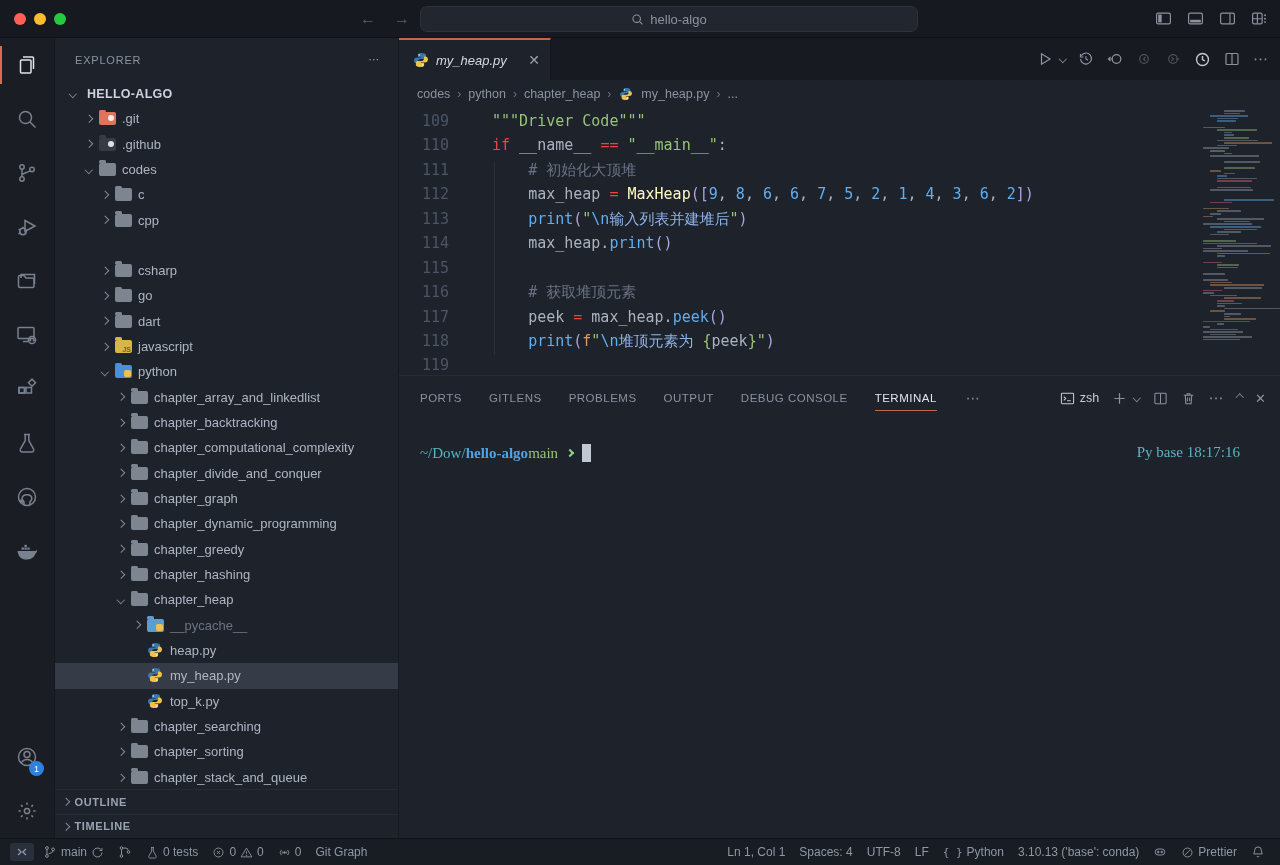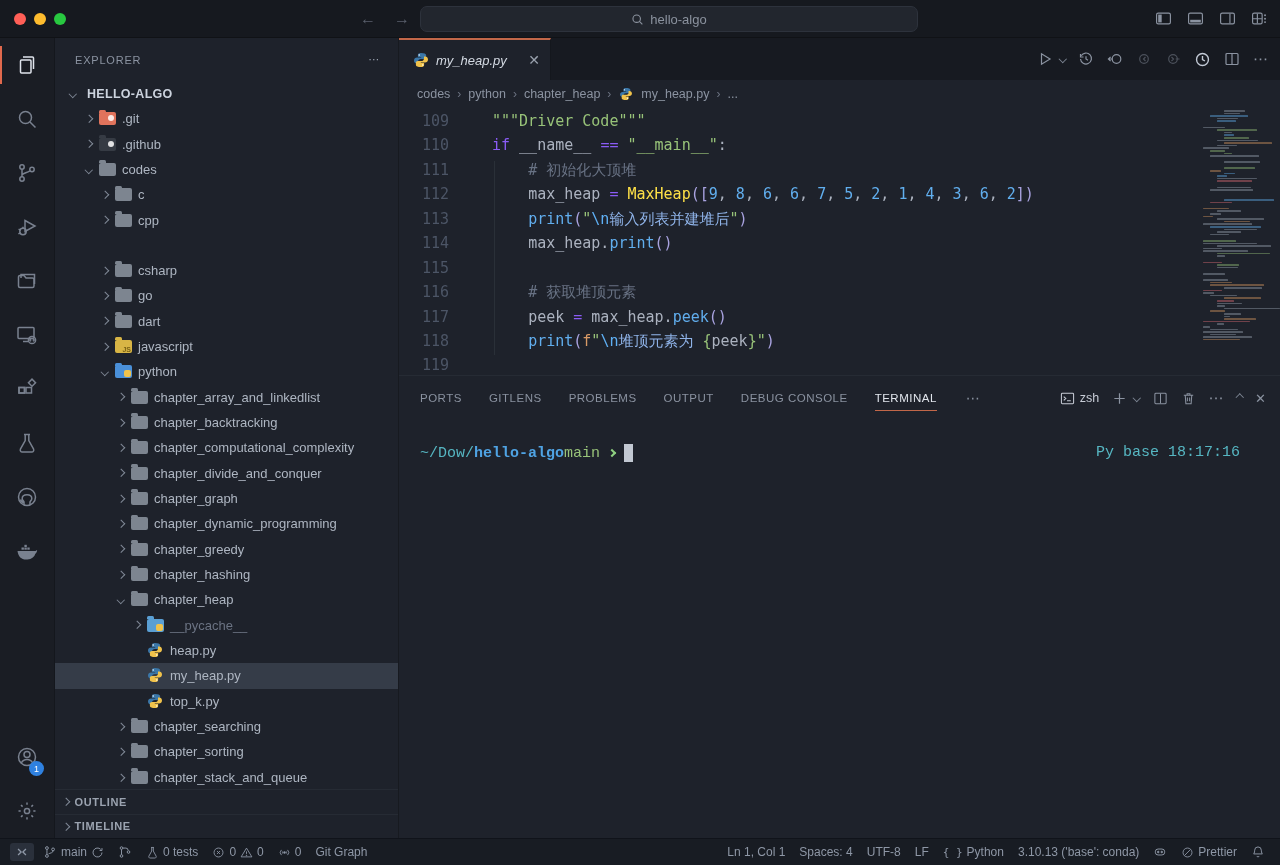--- a/index.html
+++ b/index.html
@@ -50,36 +50,36 @@
   .tab .close{color:#9aa2ae;font-size:14px}
   .ed-actions{position:absolute;right:12px;top:0;height:42px;display:flex;align-items:center;gap:13px}
   .dim-ic{opacity:.45}
   .crumbs{height:27px;display:flex;align-items:center;padding-left:18px;gap:7px;font-size:12.5px;color:#8b93a1}
   .crumbs .sep{color:#6b7280;font-size:12px}
   .code{flex:1;position:relative;font-family:"DejaVu Sans Mono",monospace;font-size:15px;overflow:hidden;padding-top:2px}
   .code::before{content:"";position:absolute;left:95px;top:54px;height:194px;width:1px;background:#2a3038}
   .cl{display:flex;height:24.45px;line-height:24.45px;white-space:pre}
   .ln{width:50px;text-align:right;color:#4c5566;flex:none}
   .lc{padding-left:43px}
-  .tok-kw{color:#8b5cf6}.tok-str{color:#98c379}.tok-esc{color:#5fb0f5}
+  .tok-kw{color:#ef4444}.tok-str{color:#98c379}.tok-esc{color:#5fb0f5}
   .tok-cjk{color:#8fb3e8;font-family:"DejaVu Sans Mono",sans-serif}
-  .tok-num{color:#61afef}.tok-fn{color:#61aeee}.tok-cls{color:#fde047}
+  .tok-num{color:#61afef}.tok-fn{color:#61aeee}.tok-cls{color:#fef9c3}
   .tok-txt{color:#abb2bf}.tok-cmt{color:#687284}.tok-pun{color:#a9a3e0}.tok-fp{color:#d99a66}
   .minimap{position:absolute;right:5px;top:3px;width:72px;height:228px;opacity:.85}
   .mm-bar{border-radius:.5px}
   
   .panel{height:463px;border-top:1px solid #262b34;display:flex;flex-direction:column}
   .paneltabs{height:44px;display:flex;align-items:center;padding-left:21px;gap:27px;position:relative}
   .ptab{font-size:11.5px;letter-spacing:.5px;color:#8a92a0;height:100%;display:flex;align-items:center;cursor:pointer;position:relative}
   .ptab.active{color:#e1e5ec}
   .ptab.active::after{content:"";position:absolute;left:0;right:0;bottom:9px;height:1.5px;background:#c26749}
   .ptab-dots{color:#8a92a0;font-size:14px;margin-left:2px}
   .pt-actions{position:absolute;right:14px;display:flex;align-items:center;gap:13px}
   .zshsel{display:flex;align-items:center;gap:5px;color:#c7ccd6;font-size:12.5px}
-  .termbody{flex:1;position:relative;font-family:Liberation Mono, monospace;font-size:15px}
+  .termbody{flex:1;position:relative;font-family:Liberation Serif, serif;font-size:15px}
   .promptline{position:absolute;left:21px;top:24px;display:flex;align-items:center}
   .p-path{color:#56b6c2}.p-repo{color:#4fa3e3;font-weight:bold}.p-branch{color:#98c379}
   .caret{display:inline-block;width:6px;height:6px;border-right:2.2px solid #8ed081;border-top:2.2px solid #8ed081;transform:rotate(45deg);margin-left:9px}
   .cursorblock{display:inline-block;width:9px;height:18px;background:#c2c8d2;margin-left:9px}
   .term-right{position:absolute;right:40px;top:24px;color:#56b6c2}
   
   .statusbar{height:27px;background:#181c23;border-top:1px solid #10131a;display:flex;align-items:center;justify-content:space-between;padding:0 10px;color:#8e97a6;font-size:12px}
   .sb-group{display:flex;align-items:center;gap:4px}
   .sb-item{display:flex;align-items:center;gap:4px;padding:2px 5px;border-radius:3px;cursor:pointer;white-space:nowrap}
   .sb-item.boxed{background:#2a303b}

